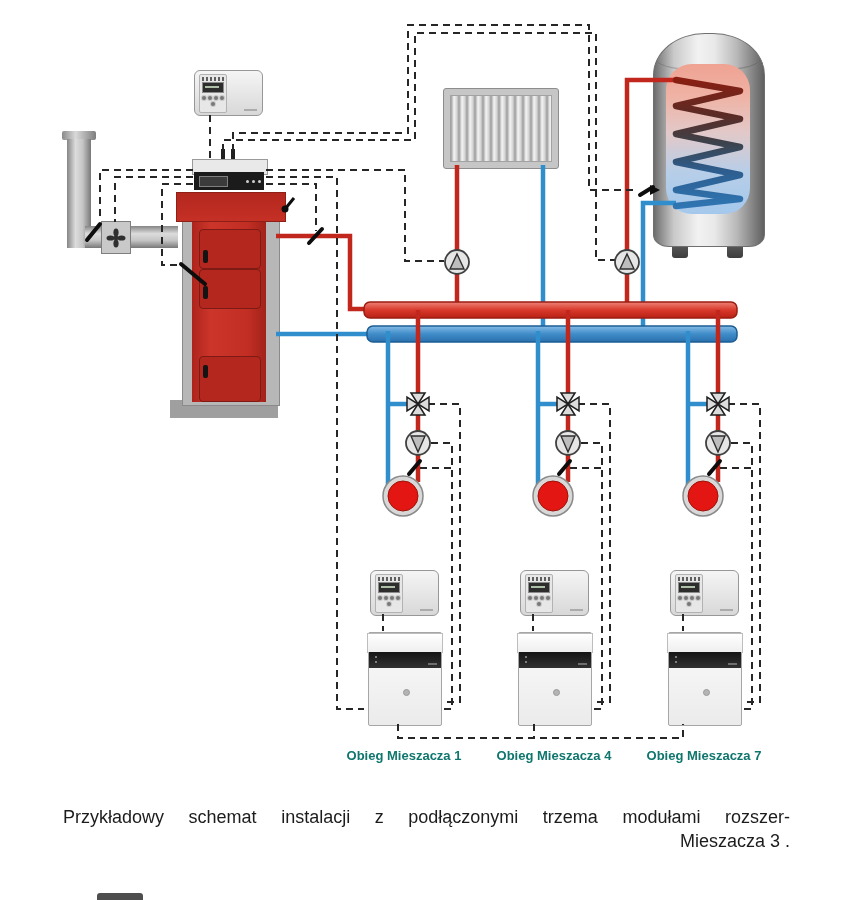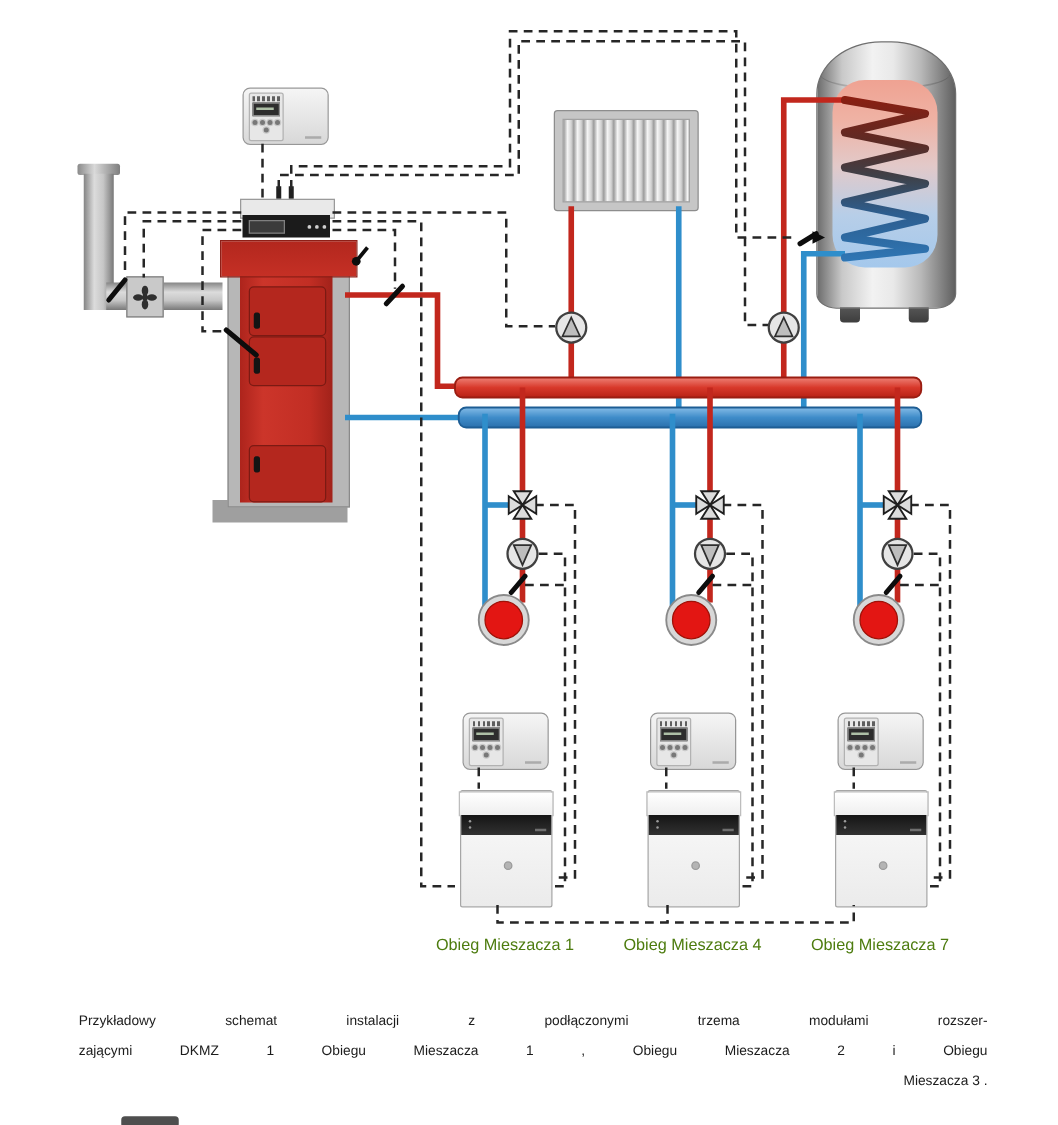--- a/index.html
+++ b/index.html
@@ -70,22 +70,22 @@
   .mod-cap{position:absolute;left:-2px;right:-2px;top:0;height:18px;
     background:linear-gradient(180deg,#ffffff,#efefef);border:1px solid #bdbdbd;}
   .mod-band{position:absolute;left:0px;right:0px;top:19px;height:16px;
     background:linear-gradient(180deg,#151515,#313131);}
   .mod-band-dot{position:absolute;left:6px;width:2px;height:2px;border-radius:50%;background:#9b9b9b;}
   .mod-band-dash{position:absolute;right:4px;bottom:3px;width:9px;height:2px;background:#6f6f6f;}
   .mod-dot{position:absolute;left:50%;top:56px;width:5px;height:5px;margin-left:-2px;
     border-radius:50%;background:#b4b4b4;border:1px solid #9a9a9a;}
 
   
-  .circ-label{transform:translateX(-50%);font-size:13px;font-weight:normal;color:#4d7c0f;white-space:nowrap;}
-  .caption{left:63px;top:805px;width:727px;font-size:11px;color:#1c1c1c;line-height:24px;}
+  .circ-label{transform:translateX(-50%);font-size:13px;font-weight:bold;color:#0f766e;white-space:nowrap;}
+  .caption{left:63px;top:805px;width:727px;font-size:18px;color:#1c1c1c;line-height:24px;}
   .cap-line{text-align:justify;text-align-last:justify;}
   .cap-last{text-align:right;}
   .artifact{left:97px;top:893px;width:46px;height:9px;background:#4e4e4e;border-radius:3px;}
 
   svg.overlay{position:absolute;left:0;top:0;z-index:5;}
   .pipe-red{stroke:#c2271d;stroke-width:4.5;fill:none;}
   .pipe-blue{stroke:#2f8ecb;stroke-width:4.5;fill:none;}
   .wire{stroke:#262626;stroke-width:2;fill:none;stroke-dasharray:7 5;}
   .sensor{stroke:#0d0d0d;stroke-width:4;stroke-linecap:round;fill:none;}
 </style>
@@ -331,18 +331,17 @@
       </g>
     </g>
   </svg>
 
   <div class="abs circ-label" style="left:404px;top:748px;">Obieg Mieszacza 1</div>
   <div class="abs circ-label" style="left:554px;top:748px;">Obieg Mieszacza 4</div>
   <div class="abs circ-label" style="left:704px;top:748px;">Obieg Mieszacza 7</div>
 
   <div class="abs caption">
     <div class="cap-line">Przykładowy schemat instalacji z podłączonymi trzema modułami rozszer-</div>
-    <div class="cap-line">zającymi DKMZ 1 Obiegu Mieszacza 1 , Obiegu Mieszacza 2 i Obiegu</div>
     <div class="cap-last">Mieszacza 3 .</div>
   </div>
 
   <div class="abs artifact"></div>
 </div>
 
 </body></html>

